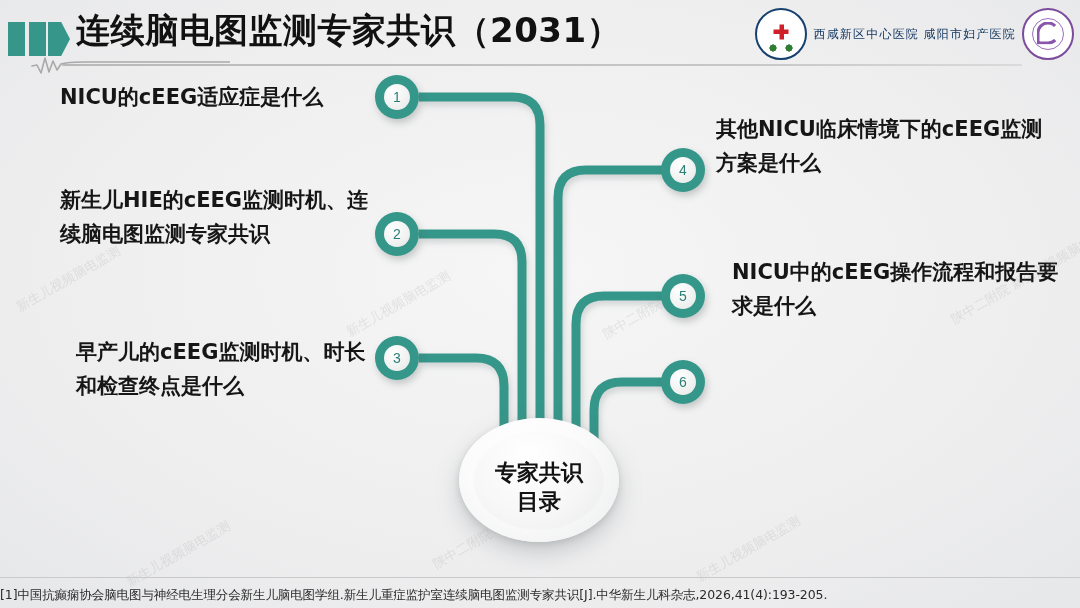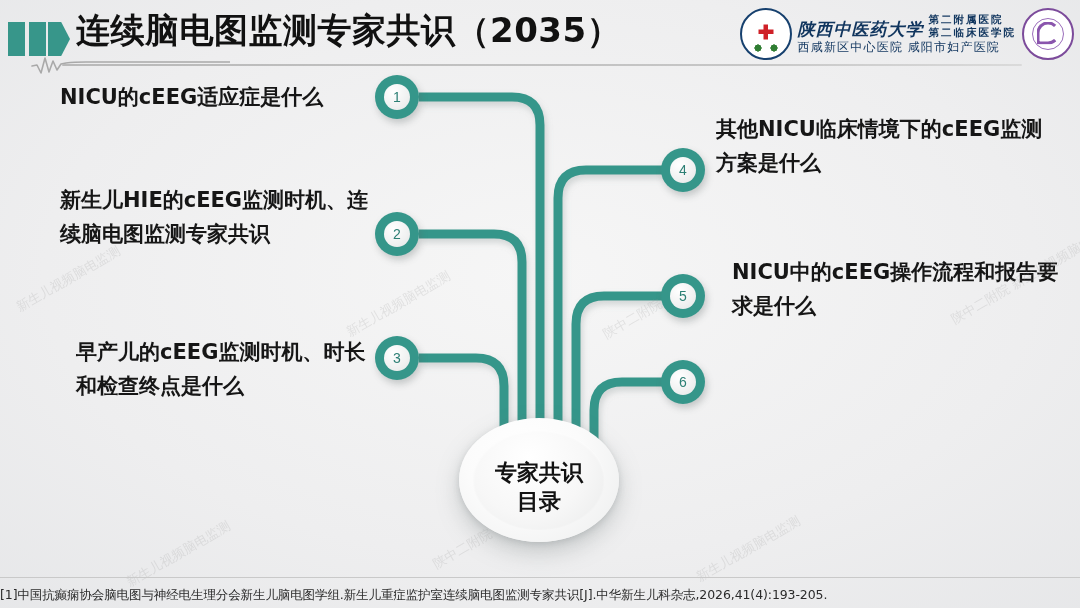--- a/index.html
+++ b/index.html
@@ -305,38 +305,31 @@
 <div id="slide">
 
   <div class="header">
 
     <div class="hdr-deco">
       <div class="deco-rect r1"></div>
       <div class="deco-rect r2"></div>
       <div class="deco-arrow"></div>
     </div>
 
-    <div class="slide-title">连续脑电图监测专家共识（2035）</div>
+    <div class="slide-title">连续脑电图监测专家共识（2031）</div>
 
     <svg class="eeg-wave" viewBox="0 0 200 26">
       <path d="M2,14 L7,13 L11,21 L15,6 L19,20 L23,9 L27,18 L31,12 L36,11 Q44,10 56,10 L200,10" fill="none" stroke="#a9a9a9" stroke-width="1.6" stroke-linecap="round" stroke-linejoin="round"></path>
     </svg>
 
     <div class="hdr-rule"></div>
 
     <div class="logos">
       <div class="logo-crest"></div>
       <div class="logo-text">
-        <div class="logo-row1">
-          <span class="logo-univ">陕西中医药大学</span>
-          <span class="logo-depts">
-            <span>第二附属医院</span>
-            <span>第二临床医学院</span>
-          </span>
-        </div>
         <div class="logo-row2">西咸新区中心医院 咸阳市妇产医院</div>
       </div>
       <div class="logo-purple"></div>
     </div>
   </div>
 
   <svg class="tree" viewBox="0 0 1080 608">
     <defs>
       <filter id="softshadow" x="-25%" y="-25%" width="150%" height="150%">
         <feDropShadow dx="2" dy="4" stdDeviation="3.2" flood-color="#7e8a8a" flood-opacity="0.30"></feDropShadow>

